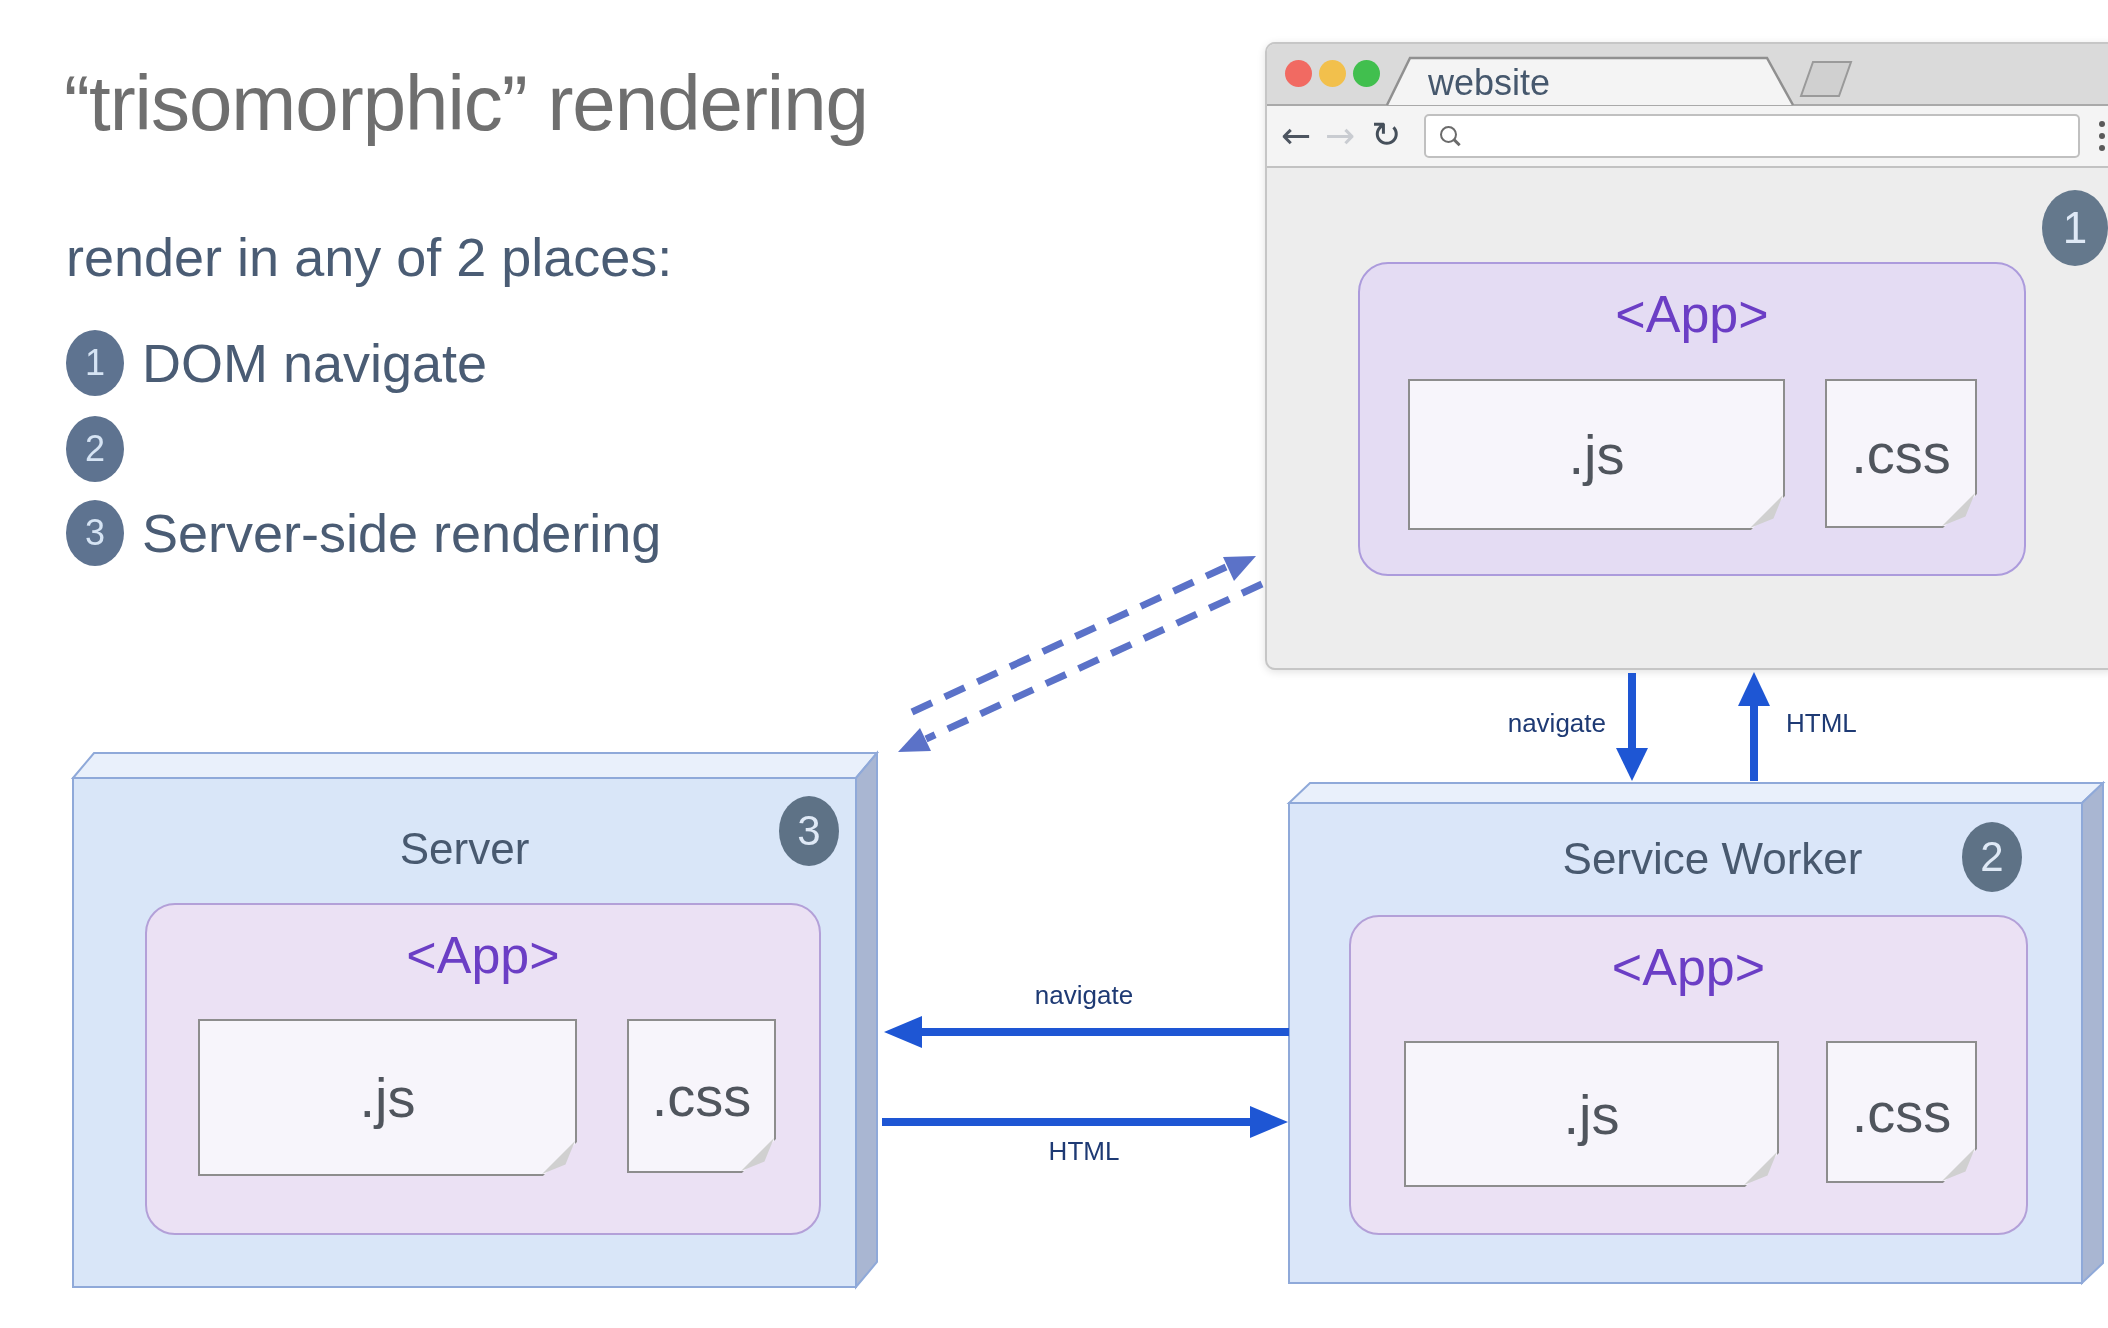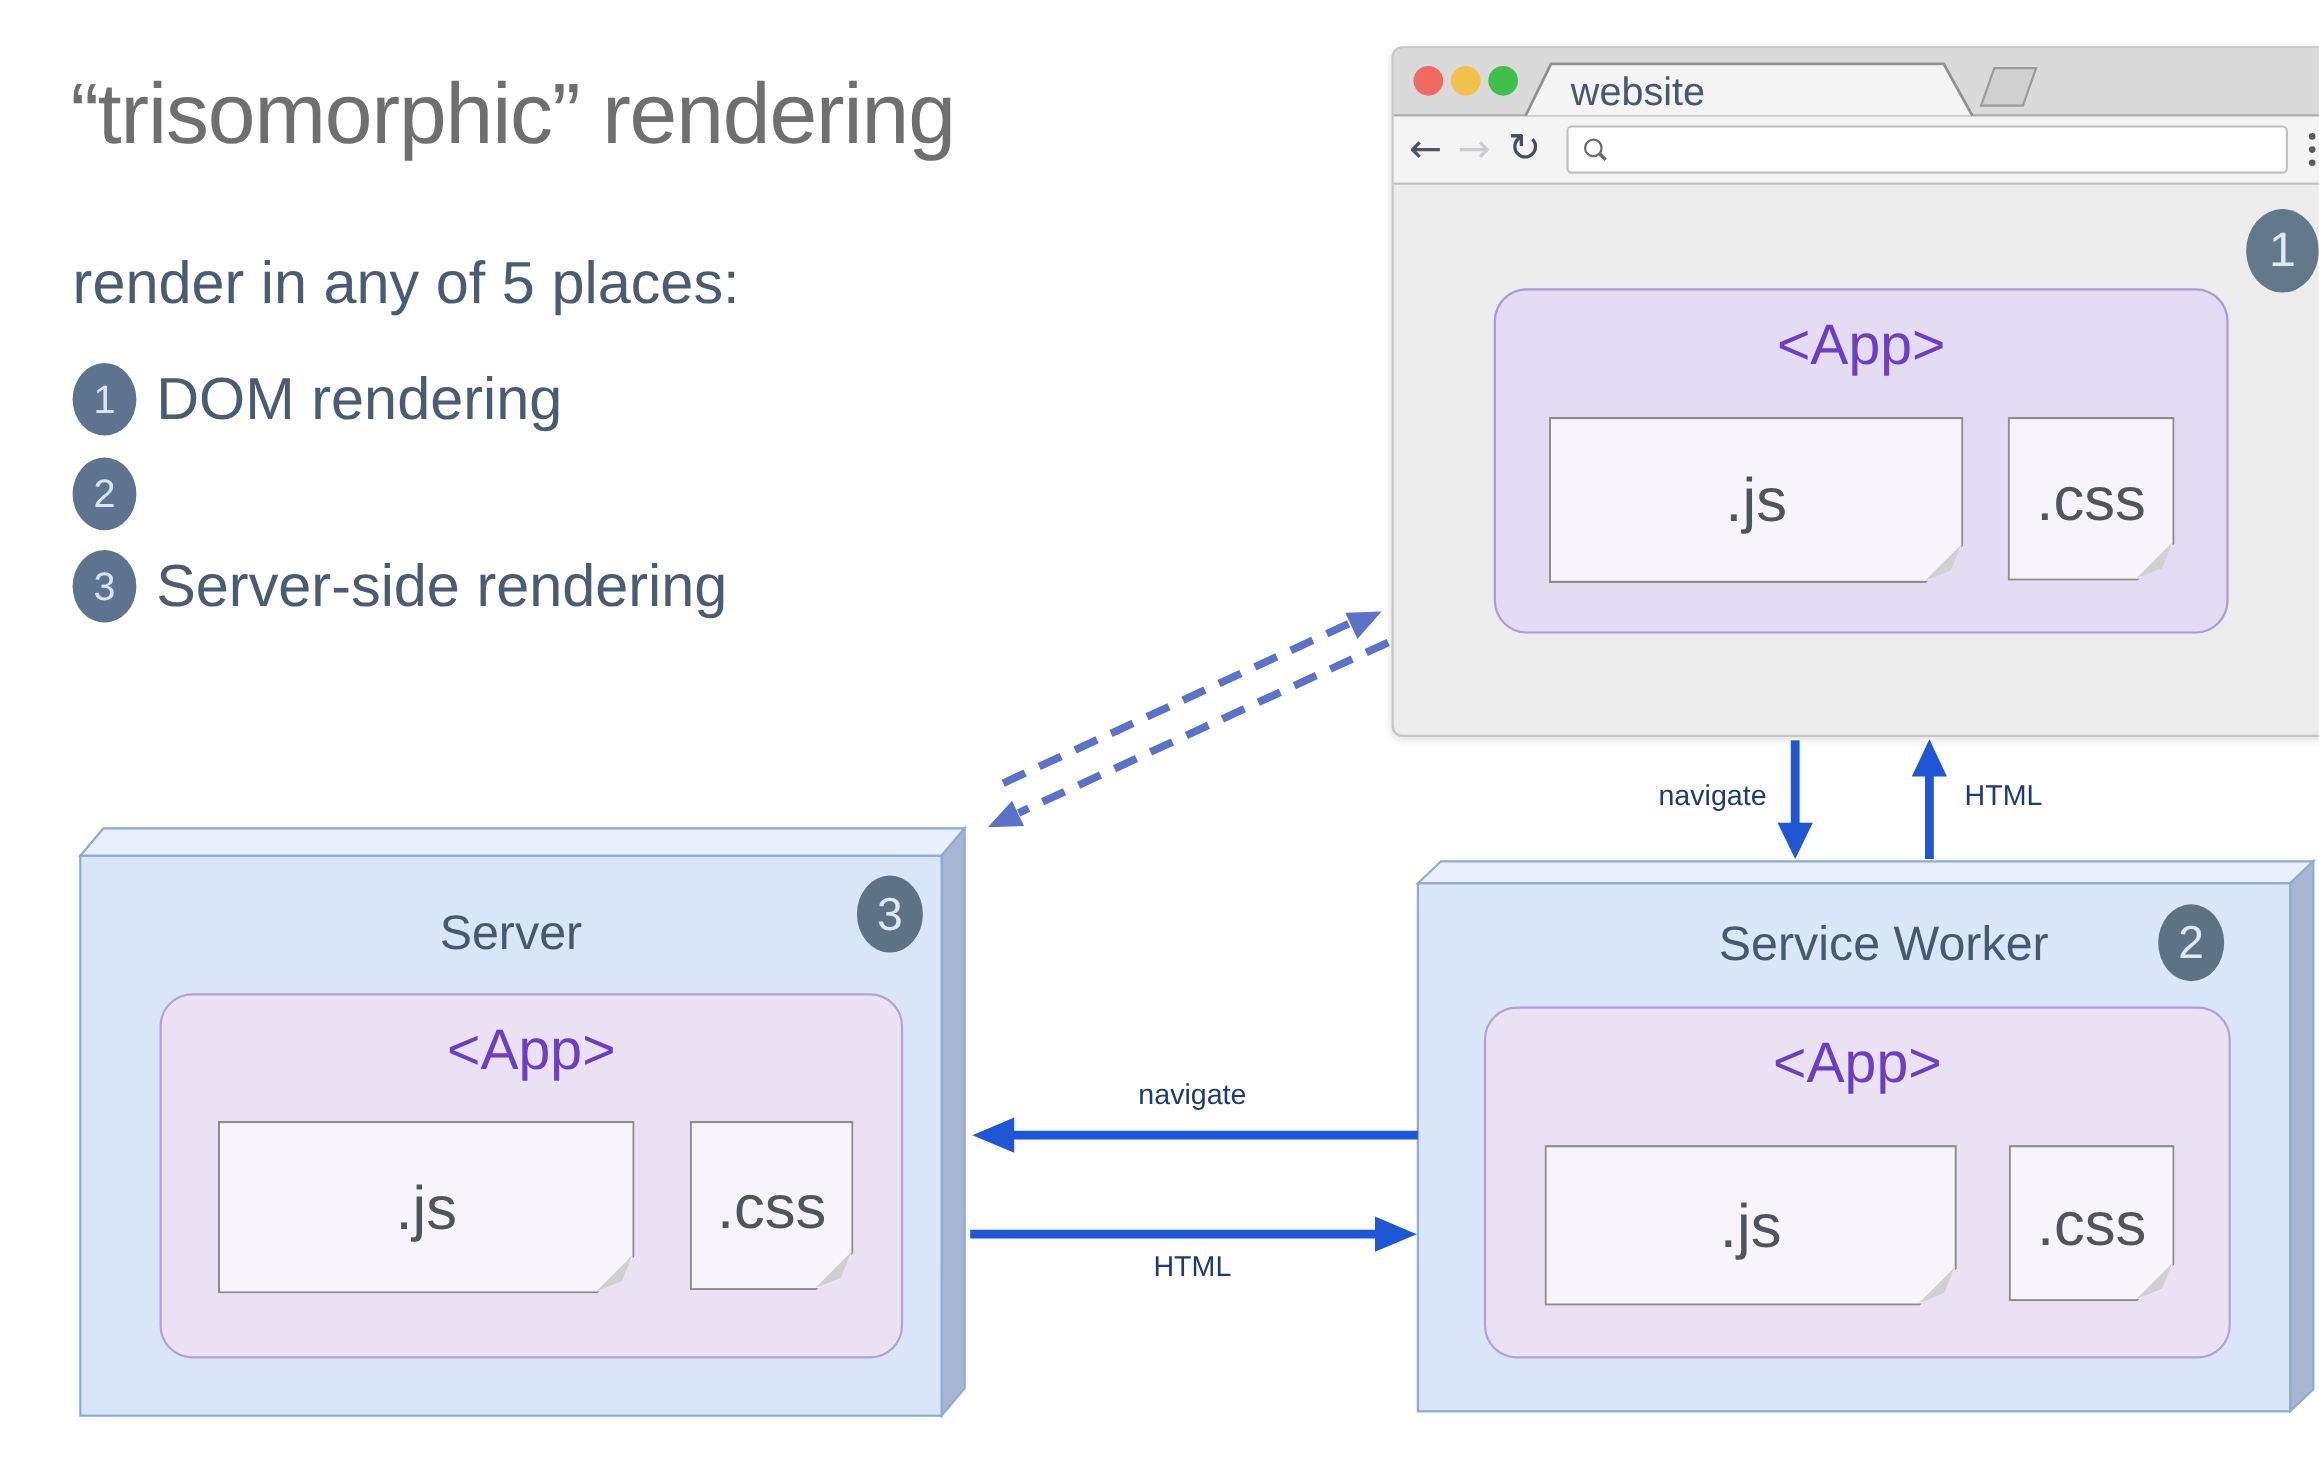--- a/index.html
+++ b/index.html
@@ -53,25 +53,25 @@
     clip-path:polygon(100% 3%,3% 100%,72% 72%);}
   .arrow-label{font-size:26px;font-weight:normal;color:#1e3a74;z-index:3;}
   svg#overlay{position:absolute;left:0;top:0;z-index:2;pointer-events:none;}
 </style>
 </head>
 <body>
 
 <div id="canvas">
 
   <div class="abs main-title z3">“trisomorphic” rendering</div>
-  <div class="abs subtitle z3">render in any of 5 places:</div>
+  <div class="abs subtitle z3">render in any of 2 places:</div>
 
   <div class="abs list-row z3" style="top:330px;">
     <span class="num-badge">1</span>
-    <span class="list-label">DOM rendering</span>
+    <span class="list-label">DOM navigate</span>
   </div>
   <div class="abs list-row z3" style="top:416px;">
     <span class="num-badge">2</span>
   </div>
   <div class="abs list-row z3" style="top:500px;">
     <span class="num-badge">3</span>
     <span class="list-label">Server-side rendering</span>
   </div>
 
   <div class="abs browser">

